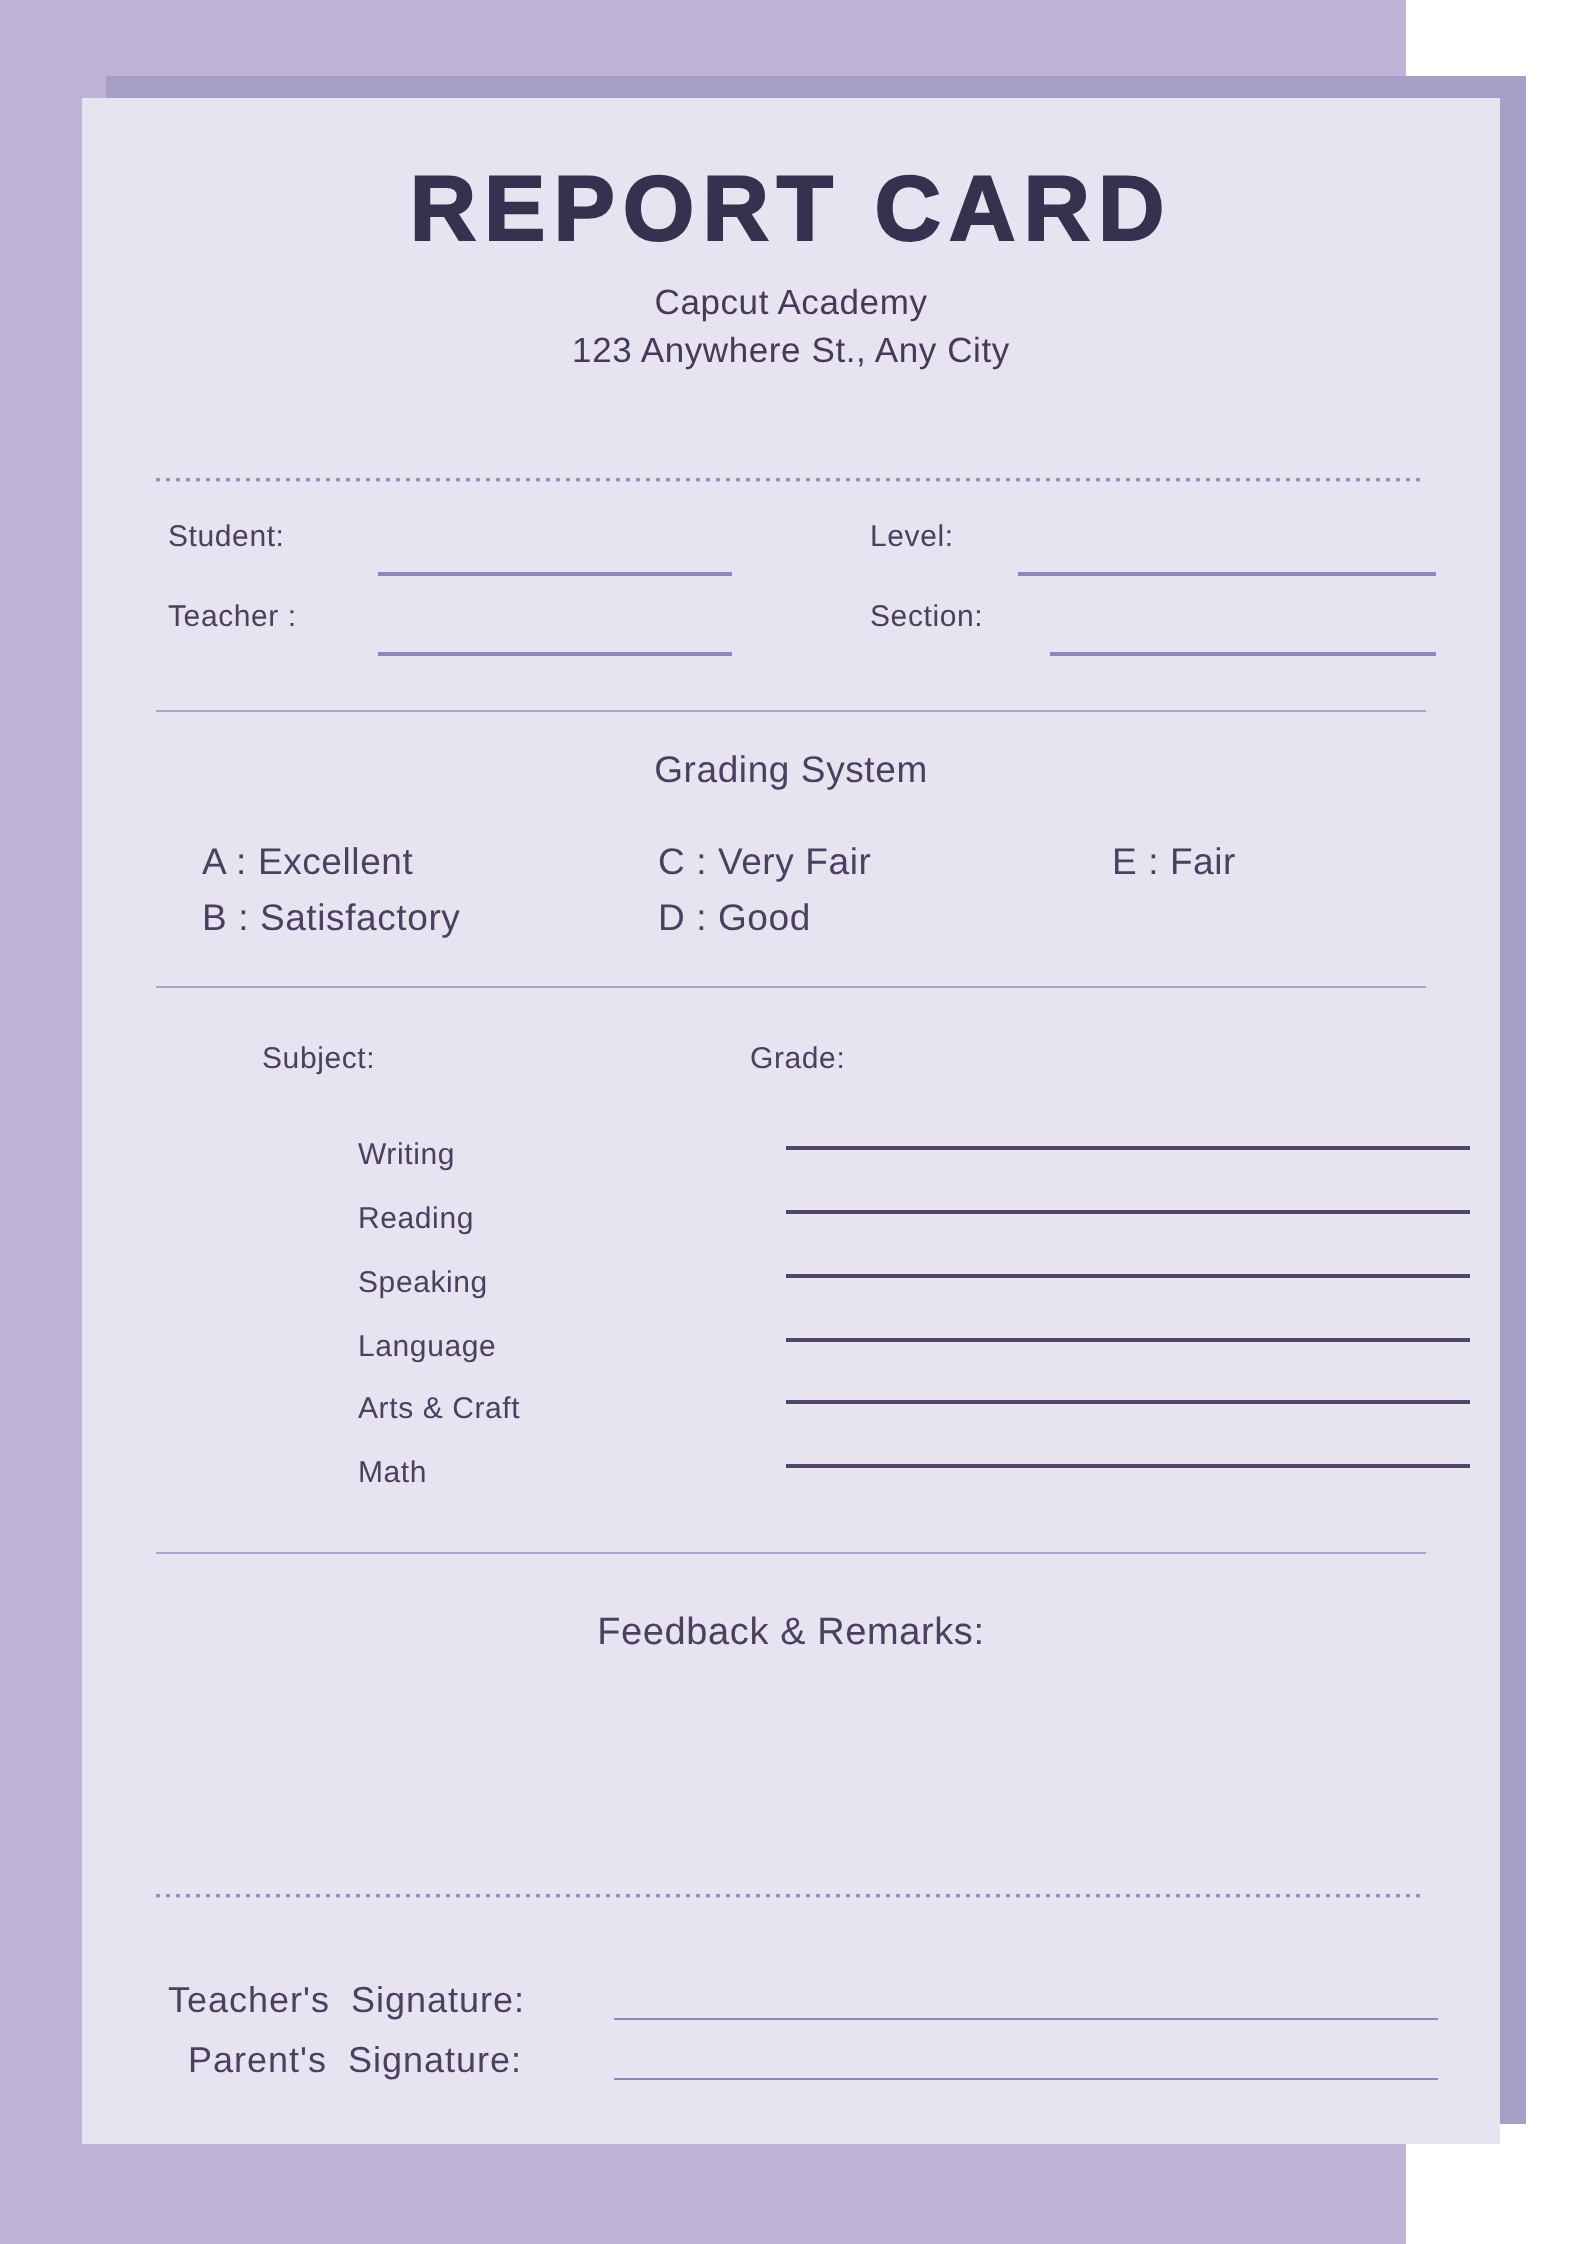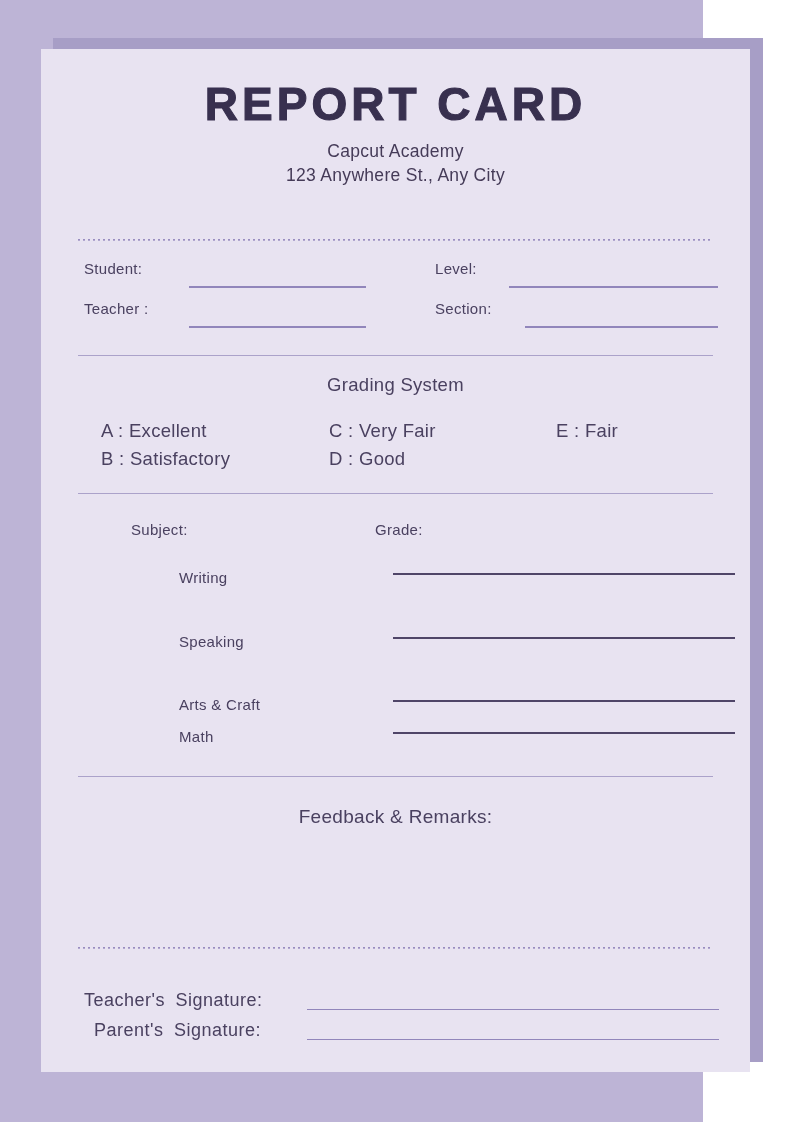--- a/index.html
+++ b/index.html
@@ -161,24 +161,32 @@
 
     <div class="divider solid" style="top:444px;"></div>
 
     <div class="label" style="left:90px; top:472px;">Subject:</div>
     <div class="label" style="left:334px; top:472px;">Grade:</div>
 
     <div class="subject-row" style="top:519px;">
       <div class="label">Writing</div>
       <div class="grade-line"></div>
     </div>
+    <div class="subject-row" style="top:551px;">
+      <div class="label">Reading</div>
+      <div class="grade-line"></div>
+    </div>
     <div class="subject-row" style="top:583px;">
       <div class="label">Speaking</div>
       <div class="grade-line"></div>
     </div>
+    <div class="subject-row" style="top:615px;">
+      <div class="label">Language</div>
+      <div class="grade-line"></div>
+    </div>
     <div class="subject-row" style="top:646px;">
       <div class="label">Arts &amp; Craft</div>
       <div class="grade-line"></div>
     </div>
     <div class="subject-row" style="top:678px;">
       <div class="label">Math</div>
       <div class="grade-line"></div>
     </div>
 
     <div class="divider solid" style="top:727px;"></div>

